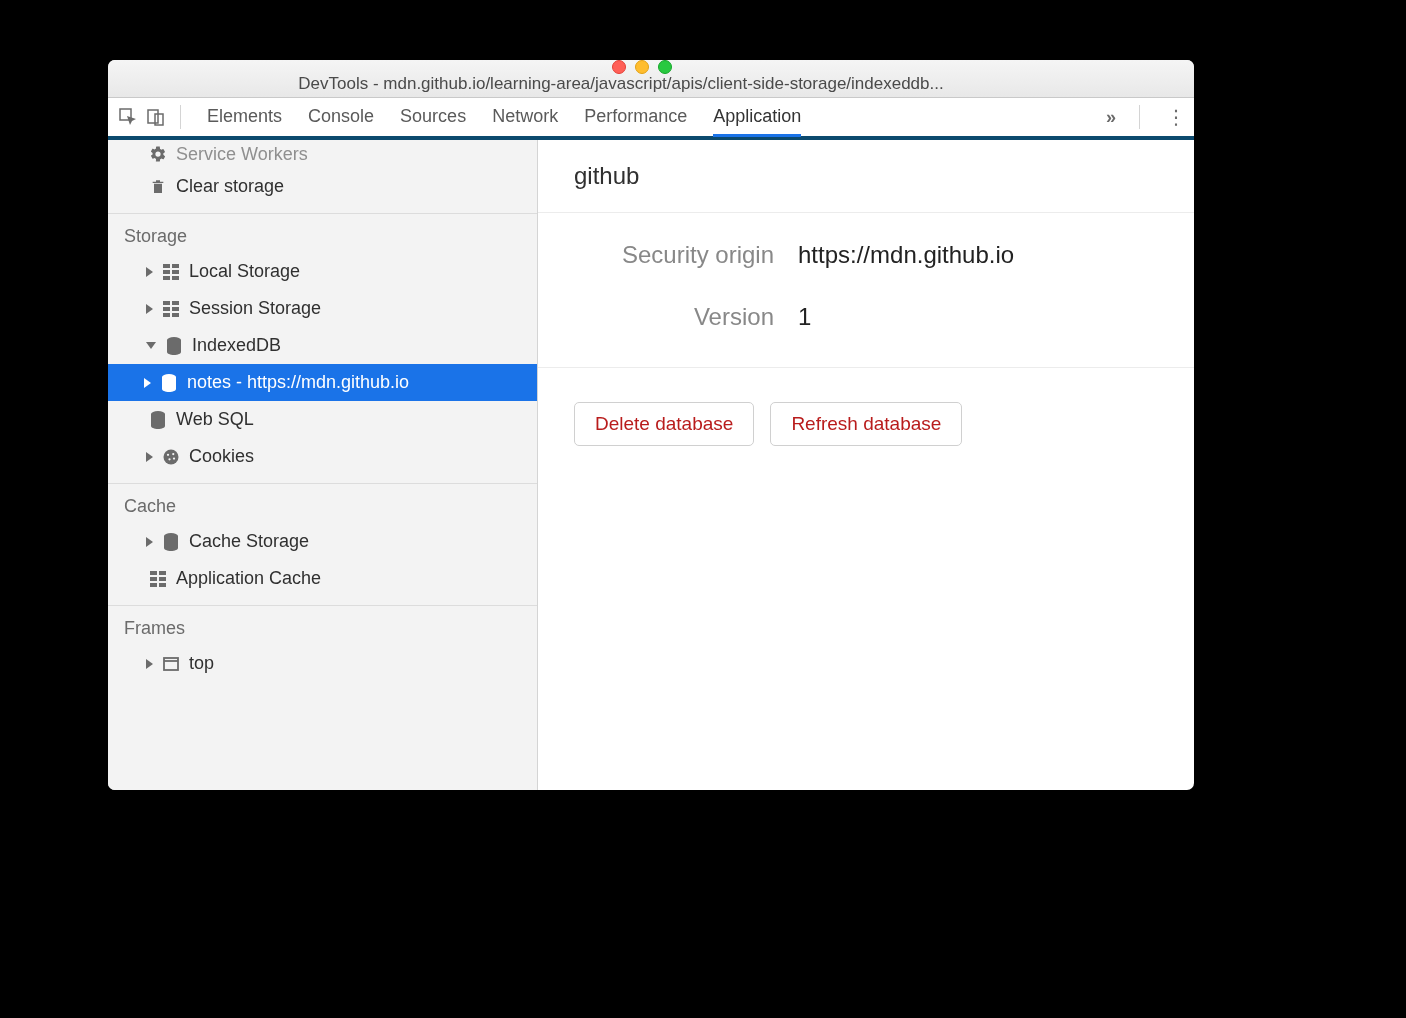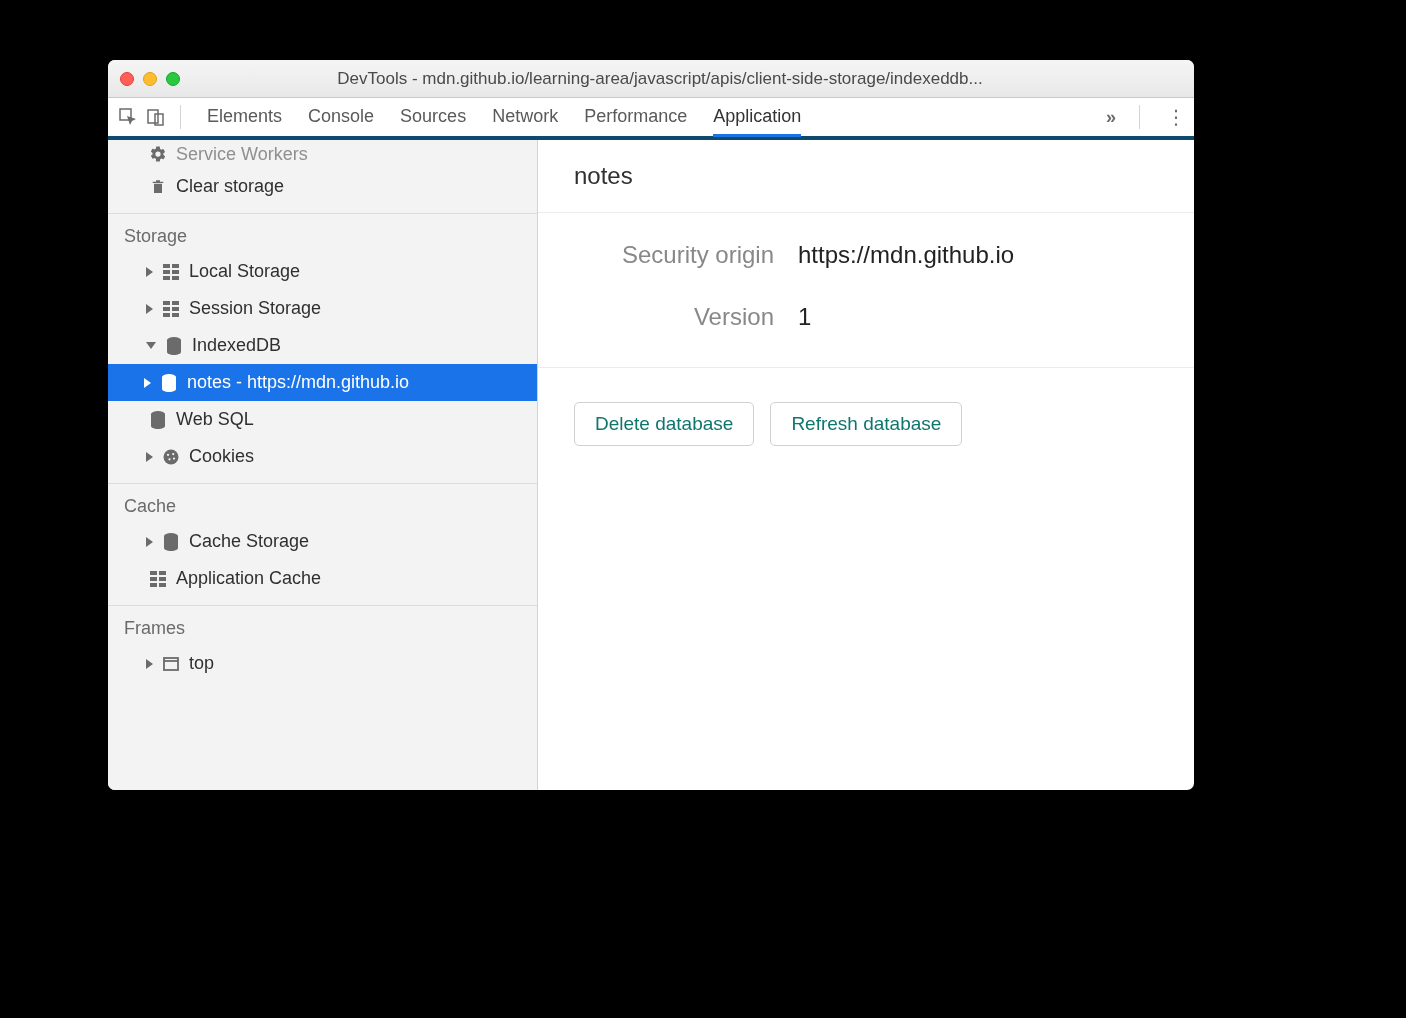--- a/index.html
+++ b/index.html
@@ -29,20 +29,21 @@
     .titlebar {
       height: 38px;
       background: linear-gradient(#f5f5f5,#e8e8e8);
       border-bottom: 1px solid #c9c9c9;
       display: flex;
       align-items: center;
       padding: 0 12px;
       font-size: 17px;
       color: #4a4a4a;
       flex-shrink: 0;
+      flex-direction: column;
     }
     .traffic {
       display: flex;
       gap: 9px;
       margin-right: 18px;
     }
     .traffic span {
       width: 14px; height: 14px; border-radius: 50%;
       display: inline-block;
     }
@@ -205,21 +206,21 @@
     .detail-val {
       color: #222;
     }
     .content-actions {
       padding: 34px 36px;
       display: flex;
       gap: 16px;
     }
     .btn {
       font-size: 19px;
-      color: #0f766e;
+      color: #b91c1c;
       background: #fff;
       border: 1px solid #d0d0d0;
       border-radius: 5px;
       padding: 10px 20px;
       cursor: pointer;
     }
   </style>
 </head>
 <body>
 
@@ -410,21 +411,21 @@
               <rect x="1" y="1" width="14" height="12"></rect>
               <line x1="1" y1="4" x2="15" y2="4"></line>
             </svg>
         </span>
         <span>top</span>
       </div>
 
     </div>
 
     <div class="content">
-      <div class="content-header">notes</div>
+      <div class="content-header">github</div>
       <div class="content-detail">
         <div class="detail-row">
           <div class="detail-key">Security origin</div>
           <div class="detail-val">https://mdn.github.io</div>
         </div>
         <div class="detail-row">
           <div class="detail-key">Version</div>
           <div class="detail-val">1</div>
         </div>
       </div>

